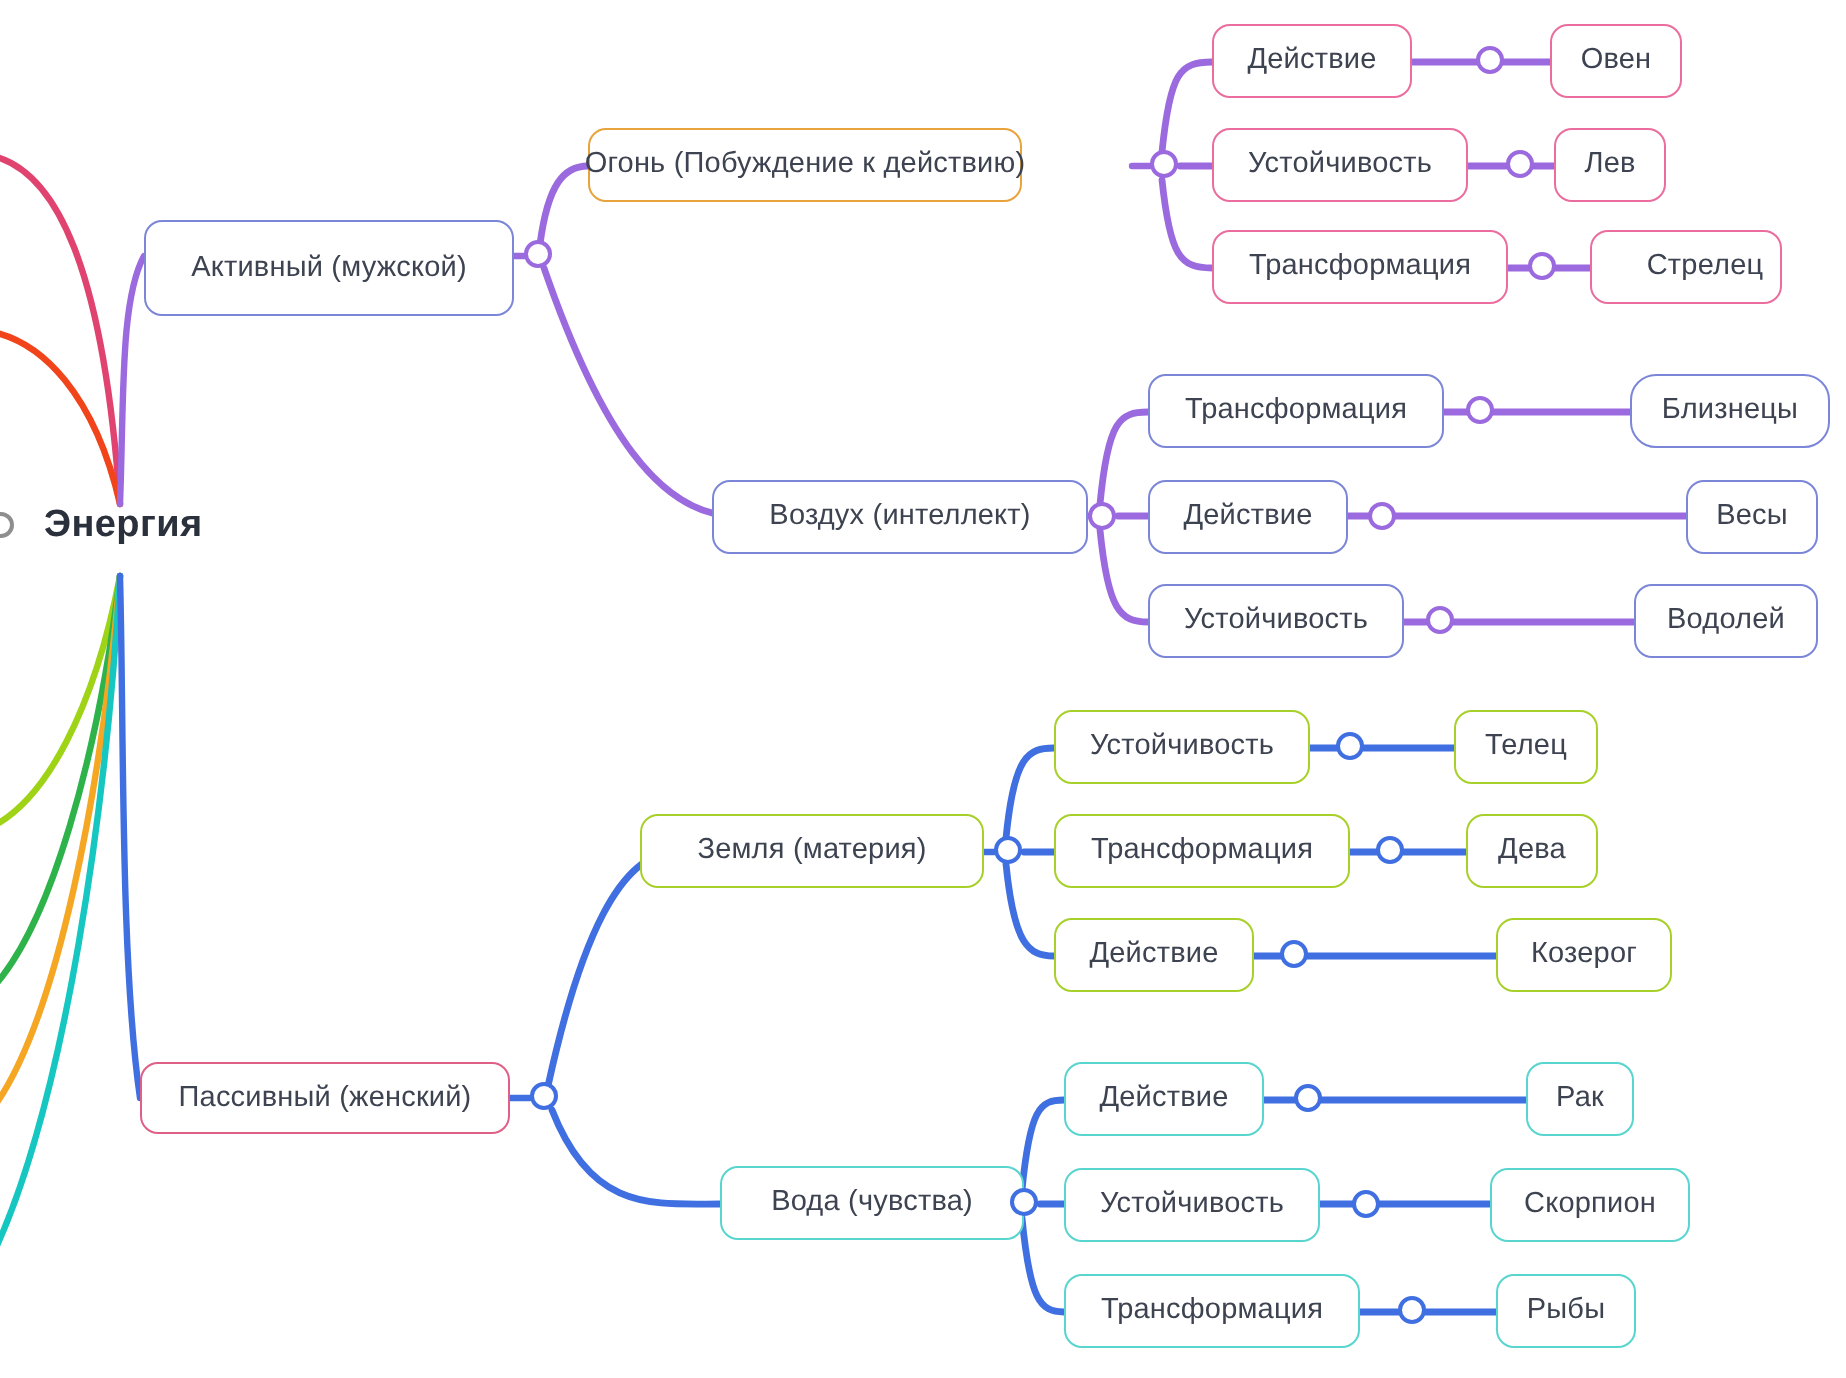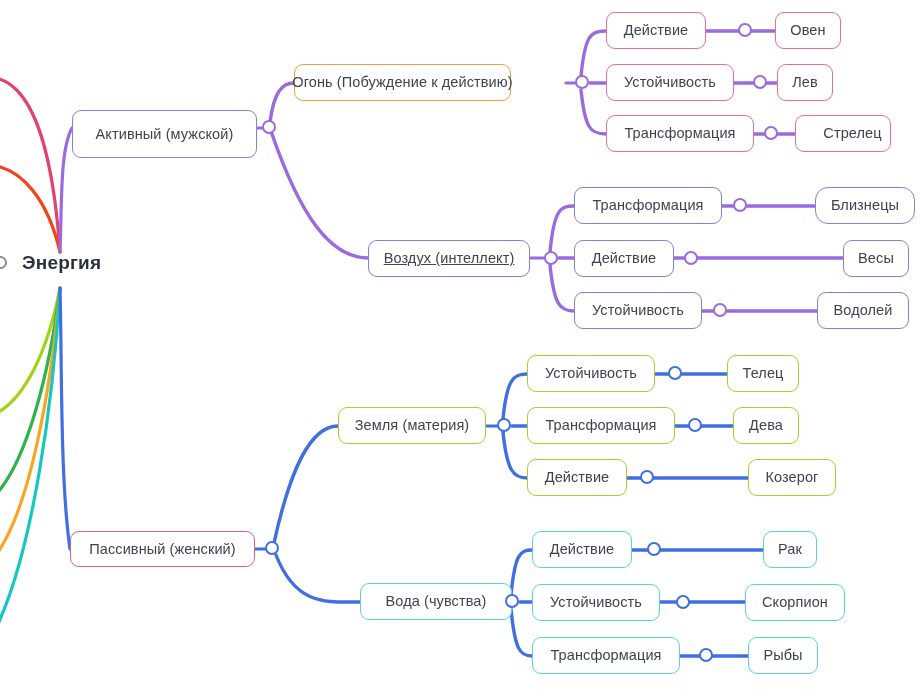--- a/index.html
+++ b/index.html
@@ -101,22 +101,22 @@
       <path d="M 675 426 L 733 426" stroke="#3f6fe0" stroke-width="3.4" fill="none" stroke-linecap="round"></path>
       <path d="M 627 478 L 748 478" stroke="#3f6fe0" stroke-width="3.4" fill="none" stroke-linecap="round"></path>
       <path d="M 632 550 L 763 550" stroke="#3f6fe0" stroke-width="3.4" fill="none" stroke-linecap="round"></path>
       <path d="M 660 602 L 745 602" stroke="#3f6fe0" stroke-width="3.4" fill="none" stroke-linecap="round"></path>
       <path d="M 680 656 L 748 656" stroke="#3f6fe0" stroke-width="3.4" fill="none" stroke-linecap="round"></path>
     </svg>
   <div id="node-layer">
       <div class="node" style="left: 72px; top: 110px; width: 185px; height: 48px; border-color: rgb(123, 134, 216);">Активный (мужской)</div>
       <div class="node" style="left: 70px; top: 531px; width: 185px; height: 36px; border-color: rgb(224, 95, 135);">Пассивный (женский)</div>
       <div class="node" style="left: 294px; top: 64px; width: 217px; height: 37px; border-color: rgb(232, 163, 61);">Огонь (Побуждение к действию)</div>
-      <div class="node" style="left: 368px; top: 240px; width: 162px; height: 37px; border-color: rgb(123, 134, 216); text-decoration: underline;">Воздух (интеллект)</div>
-      <div class="node" style="left: 338px; top: 407px; width: 148px; height: 37px; border-color: rgb(168, 208, 42);">Земля (материя)</div>
+      <div class="node" style="left: 356px; top: 240px; width: 188px; height: 37px; border-color: rgb(123, 134, 216);">Воздух (интеллект)</div>
+      <div class="node" style="left: 320px; top: 407px; width: 172px; height: 37px; border-color: rgb(168, 208, 42);">Земля (материя)</div>
       <div class="node" style="left: 360px; top: 583px; width: 152px; height: 37px; border-color: rgb(88, 213, 207);">Вода (чувства)</div>
       <div class="node" style="left: 606px; top: 12px; width: 100px; height: 37px; border-color: rgb(234, 109, 158);">Действие</div>
       <div class="node" style="left: 606px; top: 64px; width: 128px; height: 37px; border-color: rgb(234, 109, 158);">Устойчивость</div>
       <div class="node" style="left: 606px; top: 115px; width: 148px; height: 37px; border-color: rgb(234, 109, 158);">Трансформация</div>
       <div class="node" style="left: 775px; top: 12px; width: 66px; height: 37px; border-color: rgb(234, 109, 158); text-align: center;">Овен</div>
       <div class="node" style="left: 777px; top: 64px; width: 56px; height: 37px; border-color: rgb(234, 109, 158);">Лев</div>
       <div class="node" style="left: 795px; top: 115px; width: 96px; height: 37px; border-color: rgb(234, 109, 158); padding-left: 30px;">Стрелец</div>
       <div class="node" style="left: 574px; top: 187px; width: 148px; height: 37px; border-color: rgb(123, 134, 216);">Трансформация</div>
       <div class="node" style="left: 574px; top: 240px; width: 100px; height: 37px; border-color: rgb(123, 134, 216);">Действие</div>
       <div class="node" style="left: 574px; top: 292px; width: 128px; height: 37px; border-color: rgb(123, 134, 216);">Устойчивость</div>

